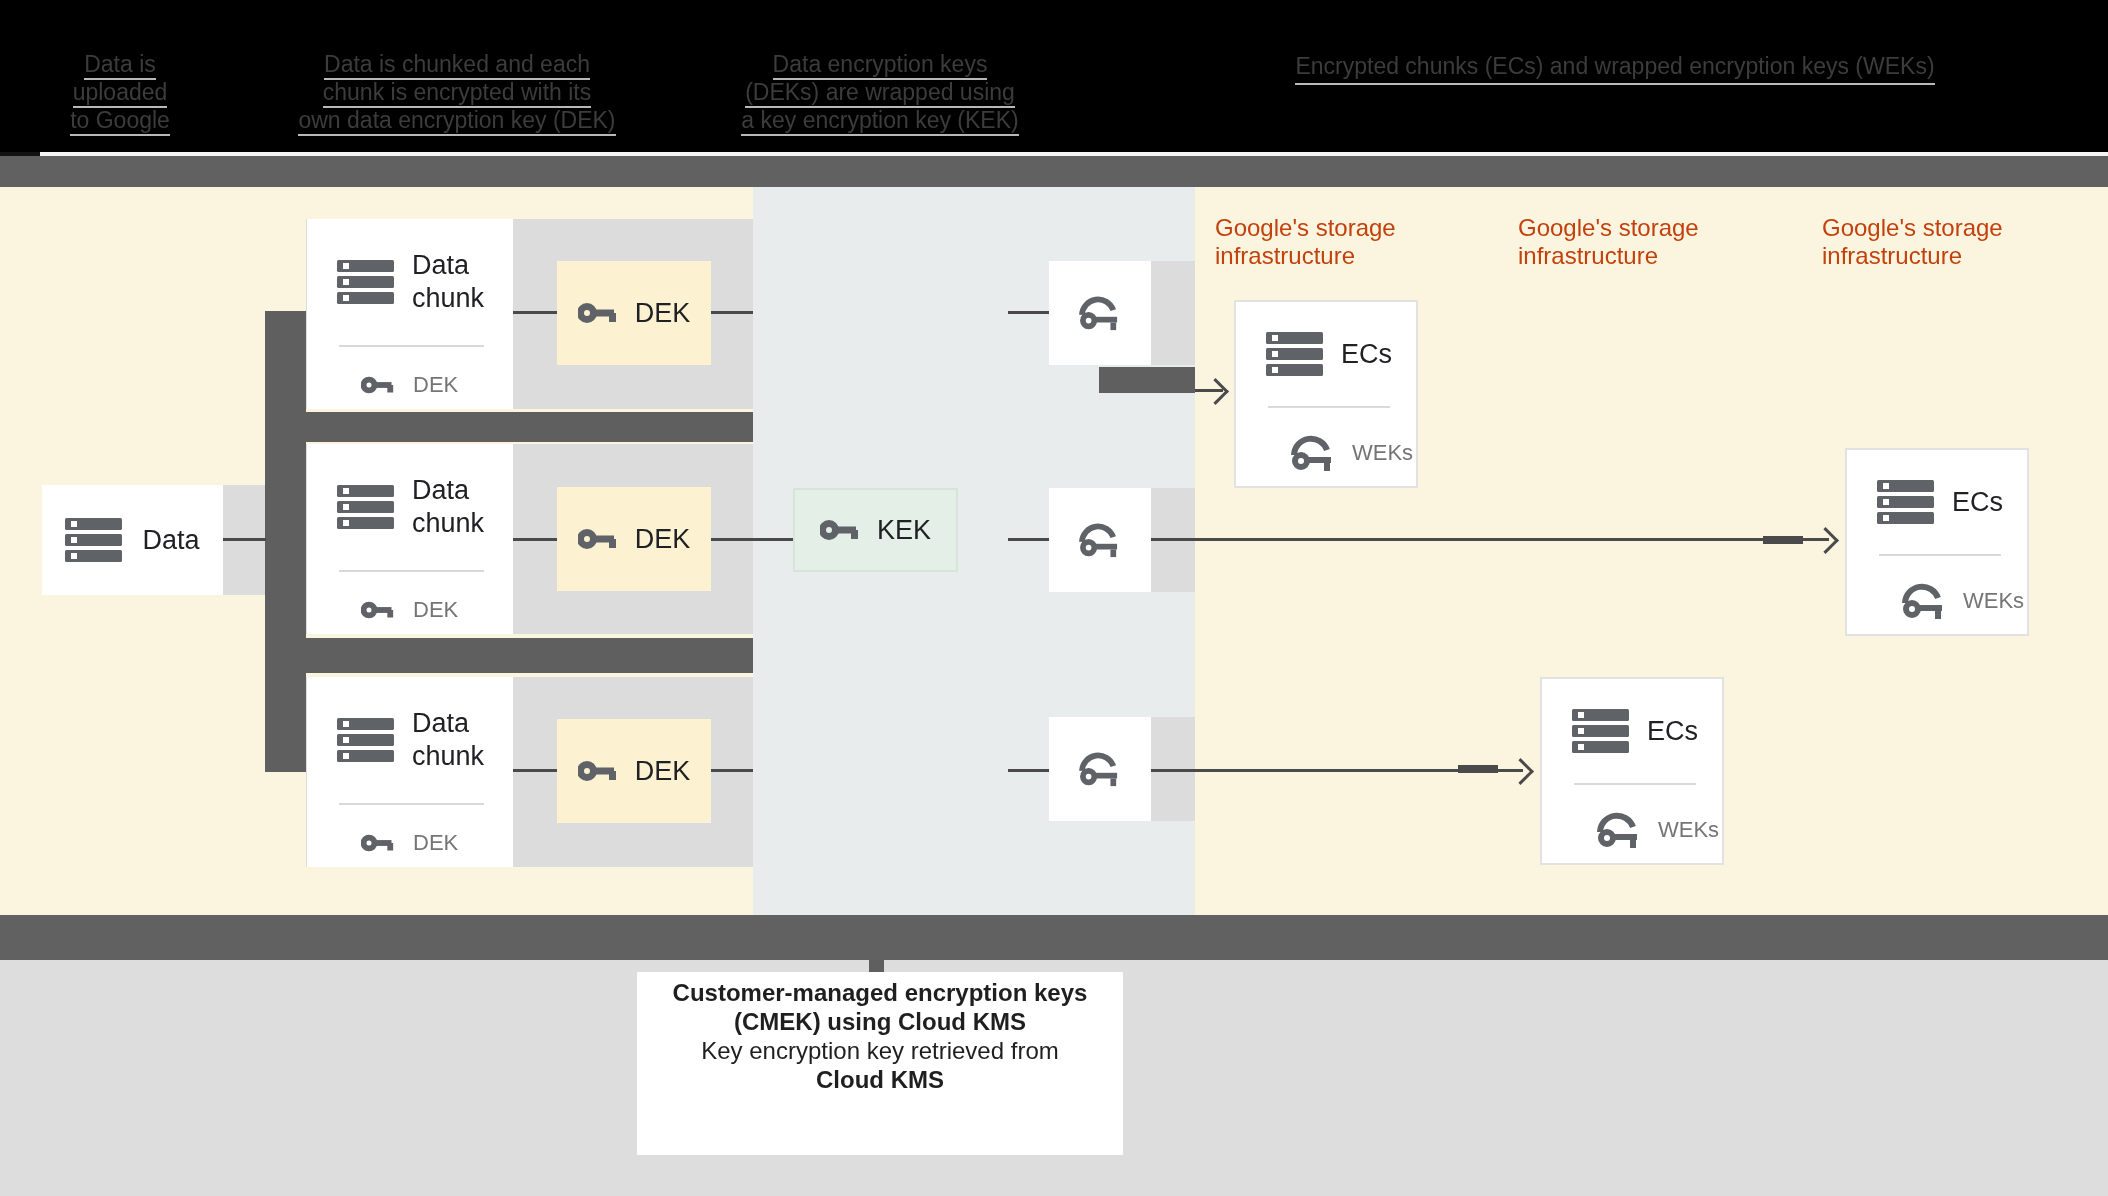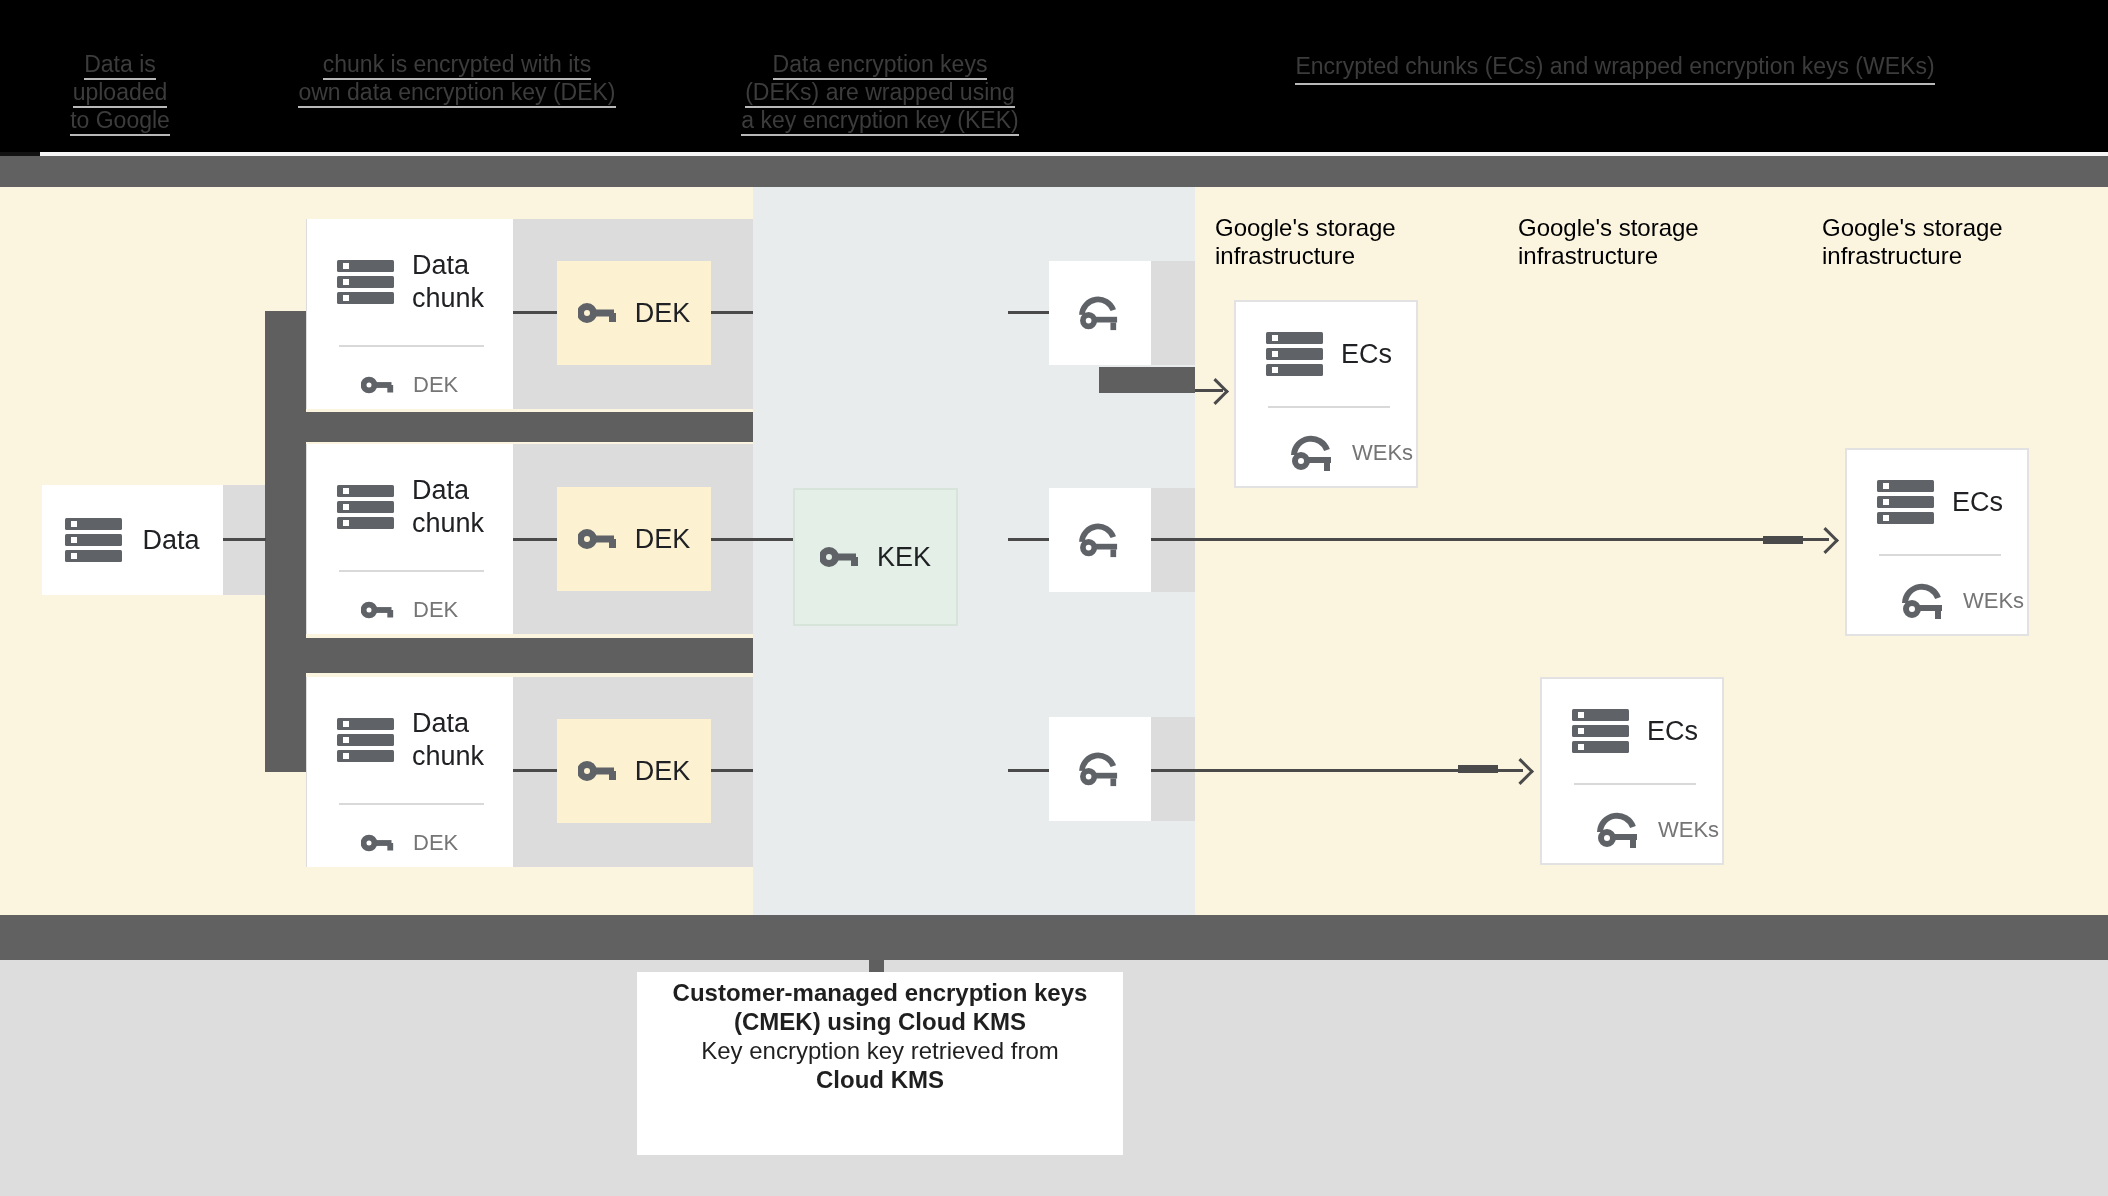--- a/index.html
+++ b/index.html
@@ -65,42 +65,42 @@
   .chev3{left:1511px;top:762px;}
 
   
   .wbox{position:absolute;background:#fff;box-sizing:border-box;}
   .data-box{left:42px;top:485px;width:181px;height:110px;display:flex;align-items:center;justify-content:center;gap:20px;}
   .chunk{left:307px;width:206px;height:190px;}
   .ck1{top:219px;}.ck2{top:444px;}.ck3{top:677px;}
   .dekbox{position:absolute;left:557px;width:154px;height:104px;background:#FCF1D1;
           display:flex;align-items:center;justify-content:center;gap:15px;}
   .dk1{top:261px;}.dk2{top:487px;}.dk3{top:719px;}
-  .kekbox{position:absolute;left:793px;top:488px;width:165px;height:138px;background:#E3EFE7;
+  .kekbox{position:absolute;left:793px;top:488px;width:165px;height:84px;background:#E3EFE7;
           border:2px solid #D6E4DA;box-sizing:border-box;
           display:flex;align-items:center;justify-content:center;gap:15px;}
   .keybox{left:1049px;width:102px;height:104px;display:flex;align-items:center;justify-content:center;}
   .kb1{top:261px;}.kb2{top:488px;}.kb3{top:717px;}
   .ecs{width:184px;height:188px;border:2px solid #E2E2E2;}
   .ecs1{left:1234px;top:300px;}
   .ecs2{left:1845px;top:448px;}
   .ecs3{left:1540px;top:677px;}
 
   
   .cell{padding:30px 0 0 30px;}
   .cell .toprow{display:flex;align-items:center;gap:18px;}
   .cell .divider{margin:30px 0 0 2px;border-top:2px solid #D9D9D9;}
   .chunk .divider{width:145px;}
   .ecs .divider{width:122px;}
   .cell .botrow{display:flex;align-items:center;gap:16px;margin:25px 0 0 24px;}
 
   .box-title{font-size:27px;color:#202124;line-height:33px;}
   .chunk-title{width:100px;}
   .gray-label{font-size:22px;color:#757575;}
-  .storage-label{position:absolute;top:214px;width:280px;font-size:24px;line-height:28px;color:#000000;}
+  .storage-label{position:absolute;top:214px;width:280px;font-size:24px;line-height:28px;color:#c2410c;}
   .sl1{left:1215px;}.sl2{left:1518px;}.sl3{left:1822px;}
 
   
   .caption-box{left:637px;top:972px;width:486px;height:183px;background:#fff;
                text-align:center;color:#1F1F1F;font-size:24px;line-height:29px;}
   .caption-box p{margin:0;}
   .caption-box .p1{margin-top:6px;}
   .caption-box .p2{}
   .b{font-weight:700;}
 
@@ -115,20 +115,21 @@
   <div class="abs white-line"></div>
   <div class="abs black-tab"></div>
   <div class="abs top-graybar"></div>
 
   <div class="abs hcol hcol1">
     <div><span>Data is</span></div>
     <div><span>uploaded</span></div>
     <div><span>to Google</span></div>
   </div>
   <div class="abs hcol hcol2">
+    <div><span>Data is chunked and each</span></div>
     <div><span>chunk is encrypted with its</span></div>
     <div><span>own data encryption key (DEK)</span></div>
   </div>
   <div class="abs hcol hcol3">
     <div><span>Data encryption keys</span></div>
     <div><span>(DEKs) are wrapped using</span></div>
     <div><span>a key encryption key (KEK)</span></div>
   </div>
   <div class="abs hcol hcol4">
     <div><span>Encrypted chunks (ECs) and wrapped encryption keys (WEKs)</span></div>

